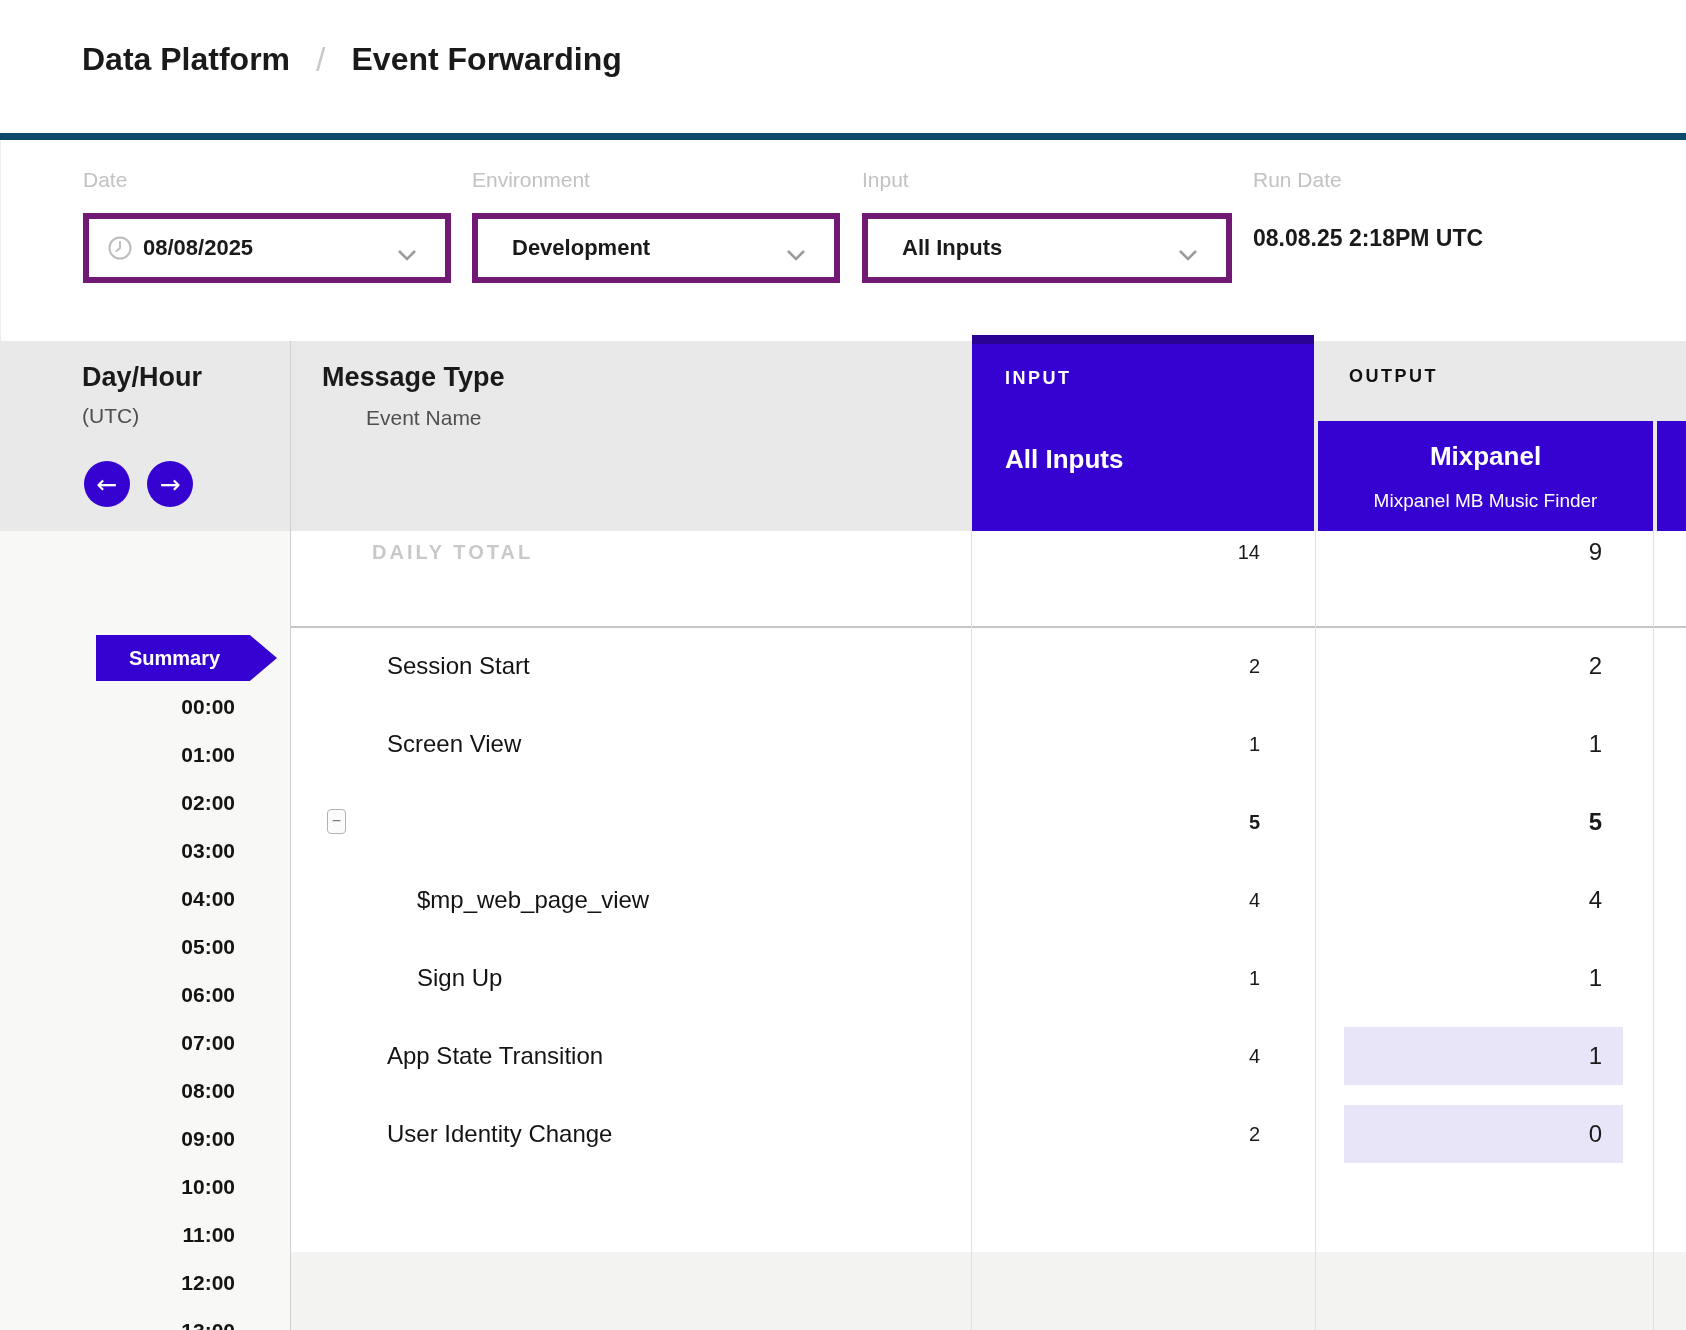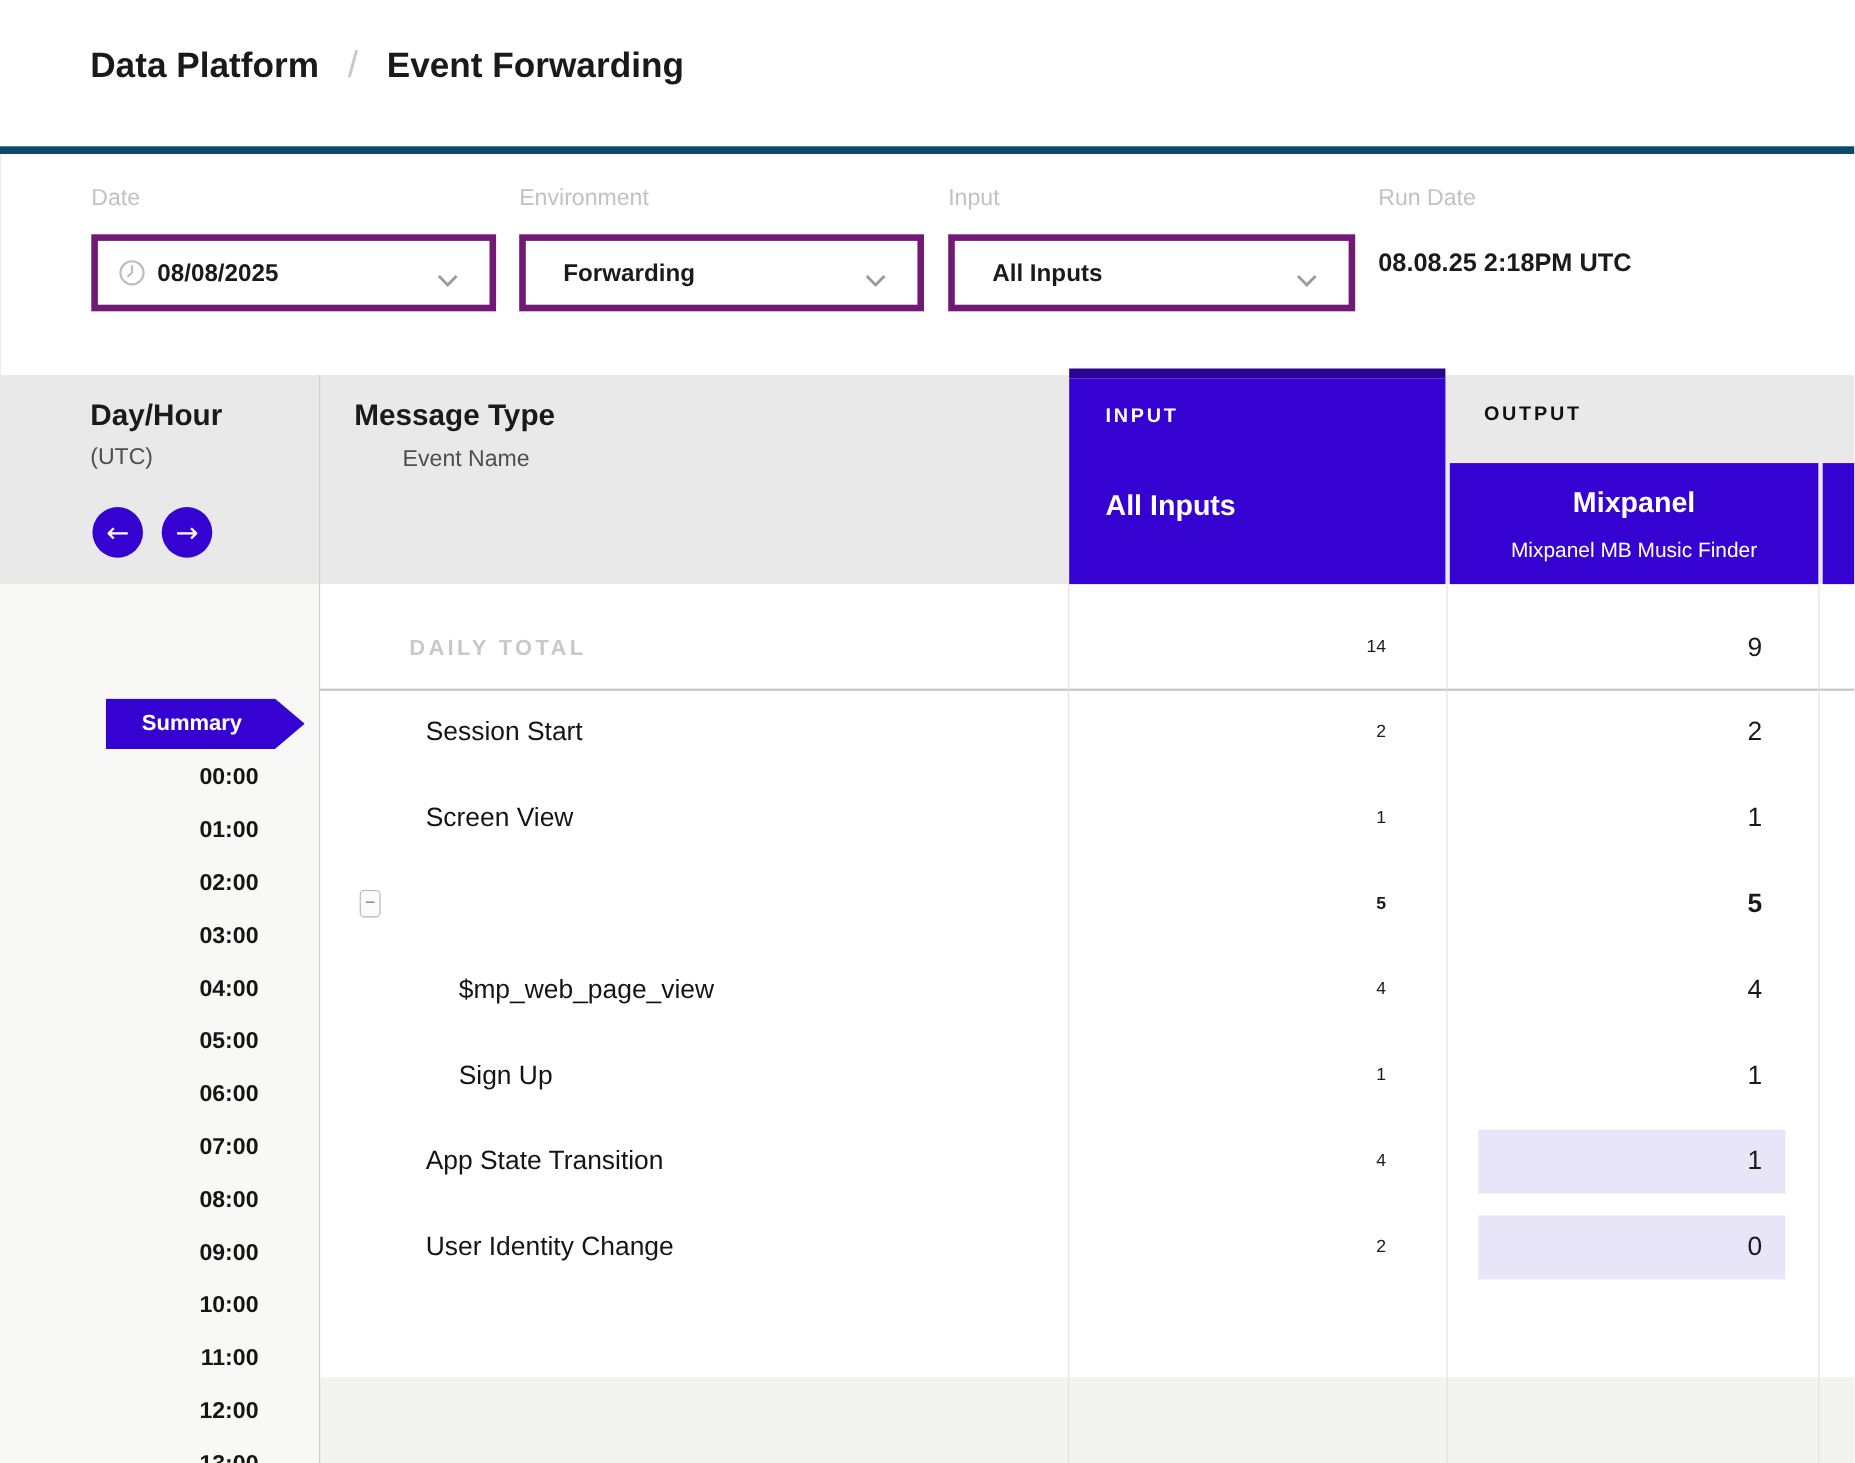--- a/index.html
+++ b/index.html
@@ -40,23 +40,23 @@
   .leftcol-bg { position:absolute; left:0; top:531px; width:290px; height:799px; background:#f8f8f6; }
   .footer-bg { position:absolute; left:291px; top:1252px; width:1395px; height:78px; background:#f3f3f1; }
   
   .vline { position:absolute; width:1px; background:#d9d9d9; }
   .v1 { left:290px; top:341px; height:989px; background:#cfcfcf; }
   .v2 { left:971px; top:531px; height:799px; background:#e0e0e0; }
   .v3 { left:1315px; top:531px; height:799px; background:#e0e0e0; }
   .v4 { left:1653px; top:531px; height:799px; background:#e0e0e0; }
   .daily-border { position:absolute; left:290px; top:626px; width:1396px; height:2px; background:#c6c6c6; }
   
-  .daily-row { position:absolute; left:0; top:541px; width:1686px; height:124px; }
+  .daily-row { position:absolute; left:0; top:504px; width:1686px; height:124px; }
   .daily-label { position:absolute; left:372px; top:0; height:96px; line-height:96px; font-size:20px; font-weight:700; letter-spacing:3px; color:#c9c9c9; }
-  .cell-in { position:absolute; right:426px; top:0; height:100%; line-height:inherit; font-size:16px; text-align:right; }
+  .cell-in { position:absolute; right:426px; top:0; height:100%; line-height:inherit; font-size:20px; text-align:right; }
   .cell-out { position:absolute; right:84px; top:0; height:100%; line-height:inherit; font-size:24px; text-align:right; }
   .daily-row .cell-in, .daily-row .cell-out { line-height:96px; font-weight:500; }
   
   .summary-badge { position:absolute; left:96px; top:635px; width:181px; height:46px; background:#3502D1; color:#fff; font-size:20px; font-weight:700; text-align:center; line-height:46px; padding-right:24px; clip-path:polygon(0 0, 85% 0, 100% 50%, 85% 100%, 0 100%); cursor:pointer; }
   .hour { position:absolute; left:85px; width:150px; height:48px; line-height:48px; text-align:right; font-size:21px; font-weight:700; color:#141414; cursor:pointer; }
   
   .row { position:absolute; left:0; width:1686px; height:78px; line-height:78px; }
   .row .lbl { position:absolute; left:387px; font-size:24px; color:#141414; white-space:nowrap; }
   .row .lbl.indent2 { left:417px; }
   .row.bold .lbl, .row.bold .cell-in, .row.bold .cell-out { font-weight:700; }
@@ -93,21 +93,21 @@
       </span>
       <span class="val" style="margin-left:10px">08/08/2025</span>
       <span class="chev">
         <svg width="20" height="12" viewBox="0 0 20 12">
             <polyline points="2,2 10,10 18,2" fill="none" stroke="#9b9b9b" stroke-width="2.6"></polyline>
           </svg>
       </span>
     </div>
 
     <div class="f-box" style="left:471px; width:368px;">
-      <span class="val" style="margin-left:34px">Forwarding</span>
+      <span class="val" style="margin-left:34px">Development</span>
       <span class="chev">
         <svg width="20" height="12" viewBox="0 0 20 12">
             <polyline points="2,2 10,10 18,2" fill="none" stroke="#9b9b9b" stroke-width="2.6"></polyline>
           </svg>
       </span>
     </div>
 
     <div class="f-box" style="left:861px; width:370px;">
       <span class="val" style="margin-left:34px">All Inputs</span>
       <span class="chev">

